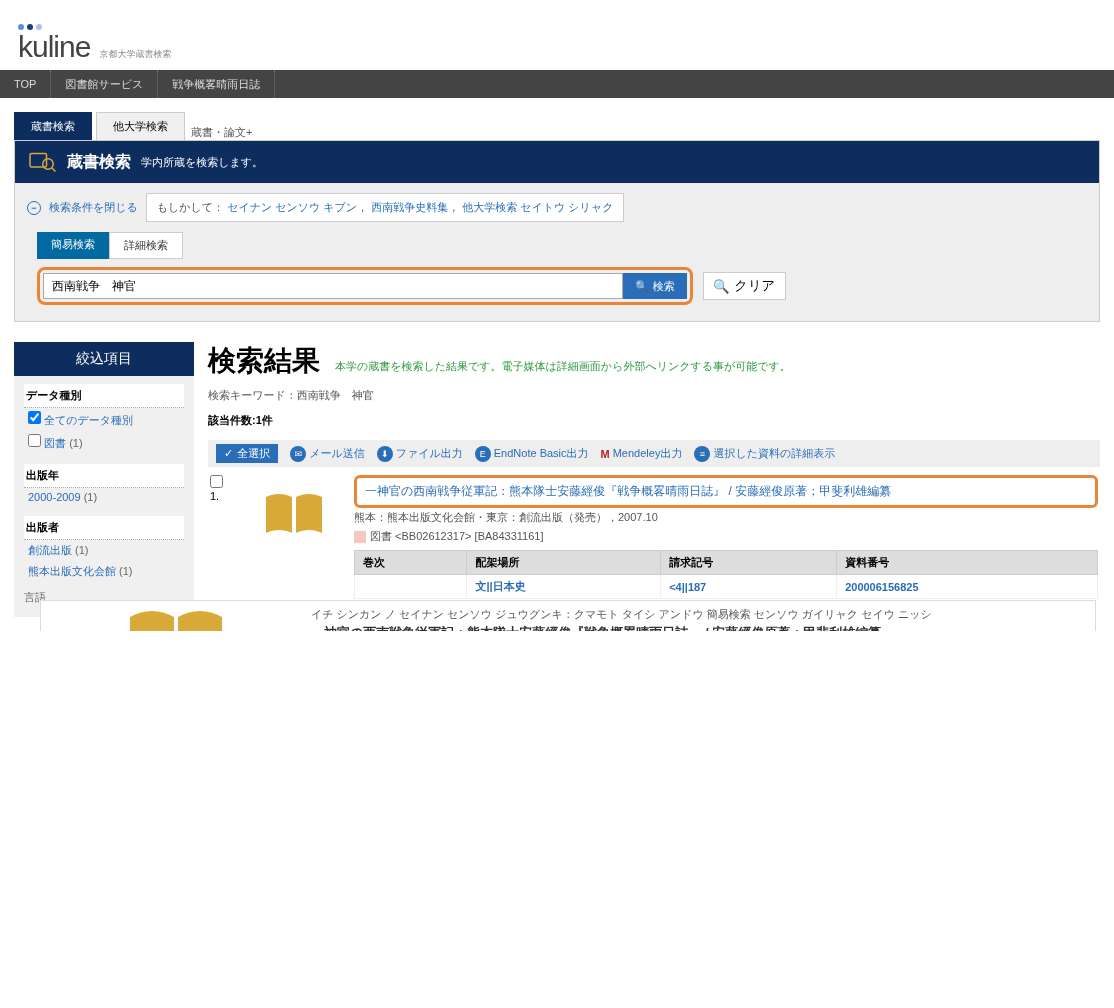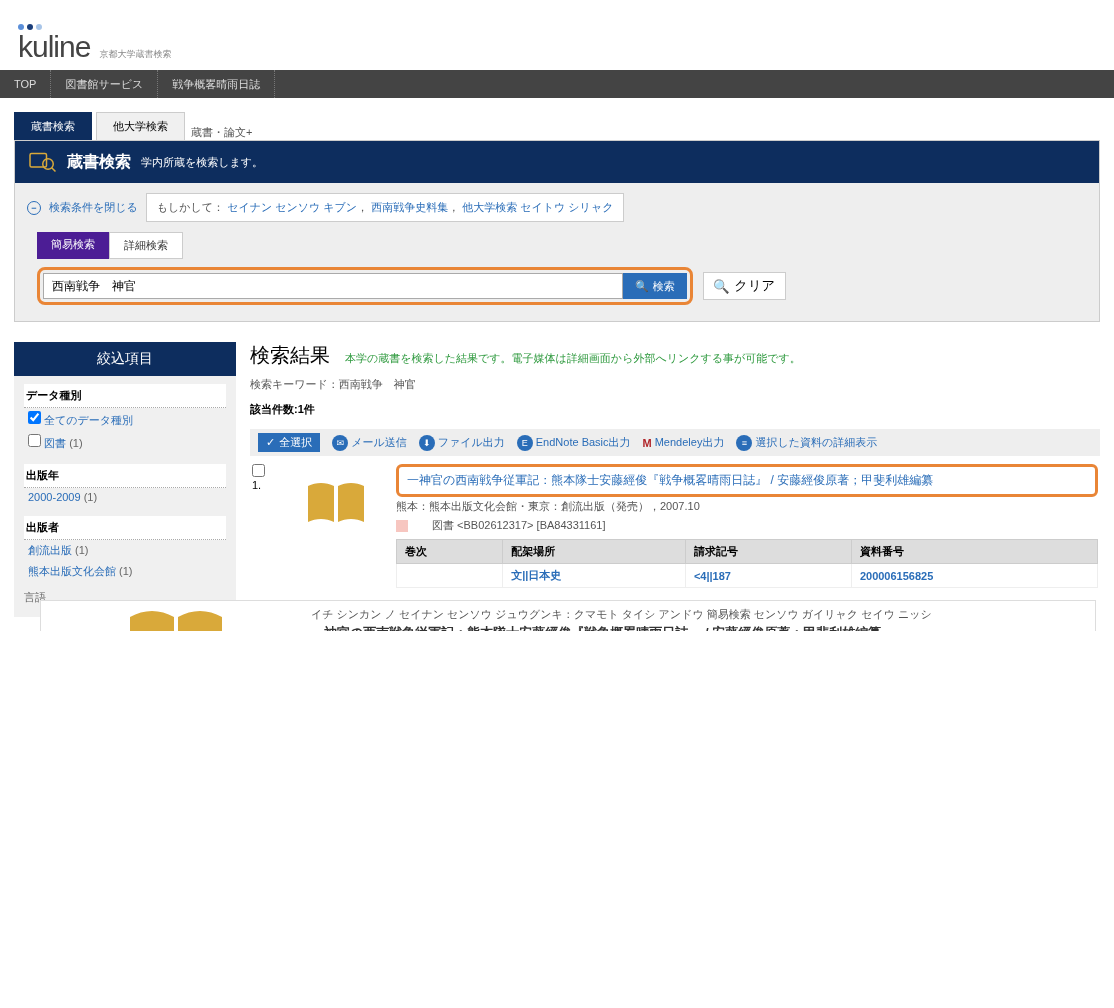--- a/index.html
+++ b/index.html
@@ -34,61 +34,61 @@
 .searchpanel .hd .sub { font-size: 11px; }
 
 .searchbody { background: #eee; padding: 10px 12px 16px; }
 .closecond { display: flex; align-items: center; gap: 8px; }
 .closecond .link { color: #2a6db8; cursor: pointer; }
 .closecond .circle { width: 14px; height: 14px; border: 1.5px solid #2a6db8; border-radius: 50%; display: inline-flex; align-items: center; justify-content: center; color: #2a6db8; font-size: 9px; font-weight: bold; }
 .maybe { display: inline-block; border: 1px solid #ccc; background: #fff; padding: 6px 10px; font-size: 11px; color: #555; }
 .maybe a { color: #2a6db8; text-decoration: none; }
 
 .searchtabs { display: flex; margin-top: 10px; margin-left: 10px; }
-.searchtabs .st { padding: 5px 14px; font-size: 11px; background: #4c1d95; color: #fff; cursor: pointer; }
+.searchtabs .st { padding: 5px 14px; font-size: 11px; background: #0369a1; color: #fff; cursor: pointer; }
 .searchtabs .st.inactive { background: #fff; color: #333; border: 1px solid #ccc; }
 
 .inputrow { display: flex; align-items: center; gap: 10px; margin-top: 8px; margin-left: 10px; }
 .inputwrap { display: flex; border: 3px solid #e98536; border-radius: 8px; padding: 3px; }
 .searchinput { width: 580px; height: 26px; border: 1px solid #aaa; padding: 0 8px; font-size: 12px; }
 .searchbtn { background: #2a6db8; color: #fff; border: none; padding: 0 12px; font-size: 11px; cursor: pointer; display: flex; align-items: center; gap: 4px; }
 .clearbtn { background: #fff; border: 1px solid #ccc; padding: 4px 10px; cursor: pointer; display: flex; align-items: center; gap: 4px; }
 
 
 .results { display: flex; gap: 14px; margin-top: 20px; }
-.sidebar { width: 222px; }
+.sidebar { width: 180px; }
 .sidehd { background: #0d2d5e; color: #fff; text-align: center; padding: 8px; font-size: 14px; }
 .sidebox { background: #f0f0f0; padding: 4px 0 10px; }
 .sidegroup { padding: 4px 10px 6px; }
 .sidegroup h4 { font-size: 11px; font-weight: bold; background: #fff; border-bottom: 1px dotted #aaa; padding: 4px 2px; }
 .sideitem { font-size: 11px; padding: 3px 4px; }
 .sideitem a, .sideitem label { color: #2a6db8; text-decoration: none; }
 .sideitem .cnt { color: #666; }
 .sidecut { color: #666; padding: 2px 10px; }
 
 .main { flex: 1; }
-.main h1 { font-size: 20px; font-weight: normal; display: inline-block; }
+.main h1 { font-size: 28px; font-weight: bold; display: inline-block; }
 .main .greentxt { color: #2f9a3f; font-size: 11px; display: inline-block; margin-left: 12px; }
 .kwline { margin-top: 8px; color: #555; }
 .hitline { margin-top: 10px; font-weight: bold; }
 
 .toolbar { background: #eee; padding: 4px 8px; margin-top: 12px; display: flex; align-items: center; gap: 12px; }
 .selectall { background: #2a6db8; color: #fff; padding: 2px 8px; cursor: pointer; display: inline-flex; align-items: center; gap: 4px; }
 .toolbar .tlink { color: #2a6db8; cursor: pointer; display: inline-flex; align-items: center; gap: 3px; }
 
 .record { padding: 8px 2px; display: flex; gap: 10px; position: relative; }
 .record .chkcol { width: 24px; }
 .record .thumbcol { width: 100px; text-align: center; padding-top: 18px; }
 .bookicon { width: 60px; height: 42px; display: inline-block; }
 .bookpath { fill: #d9a93a; }
 .record .body { flex: 1; }
 .titlewrap { border: 3px solid #e98536; border-radius: 6px; padding: 5px 8px; margin-bottom: 2px; }
 .rectitle { color: #2a6db8; font-size: 12px; }
 .pubtext { color: #555; font-size: 11px; }
-.tagline { margin-top: 4px; display: flex; align-items: center; gap: 24px; font-size: 11px; color: #555; }
+.tagline { margin-top: 4px; display: flex; align-items: center; gap: 4px; font-size: 11px; color: #555; }
 .tag-book { display: inline-block; width: 12px; height: 12px; background: #f7c6c0; }
 
 .holdtable { width: 100%; border-collapse: collapse; margin-top: 6px; font-size: 11px; }
 .holdtable th { background: #ddd; text-align: left; padding: 4px 8px; border: 1px solid #ccc; }
 .holdtable td { padding: 4px 8px; border: 1px solid #eee; font-weight: bold; }
 .holdtable td a { color: #2a6db8; text-decoration: none; }
 
 
 .detail { position: absolute; left: 40px; top: 600px; width: 1056px; background: #fff; border: 1px solid #ddd; padding-bottom: 8px; }
 .detwrap { display: flex; }

